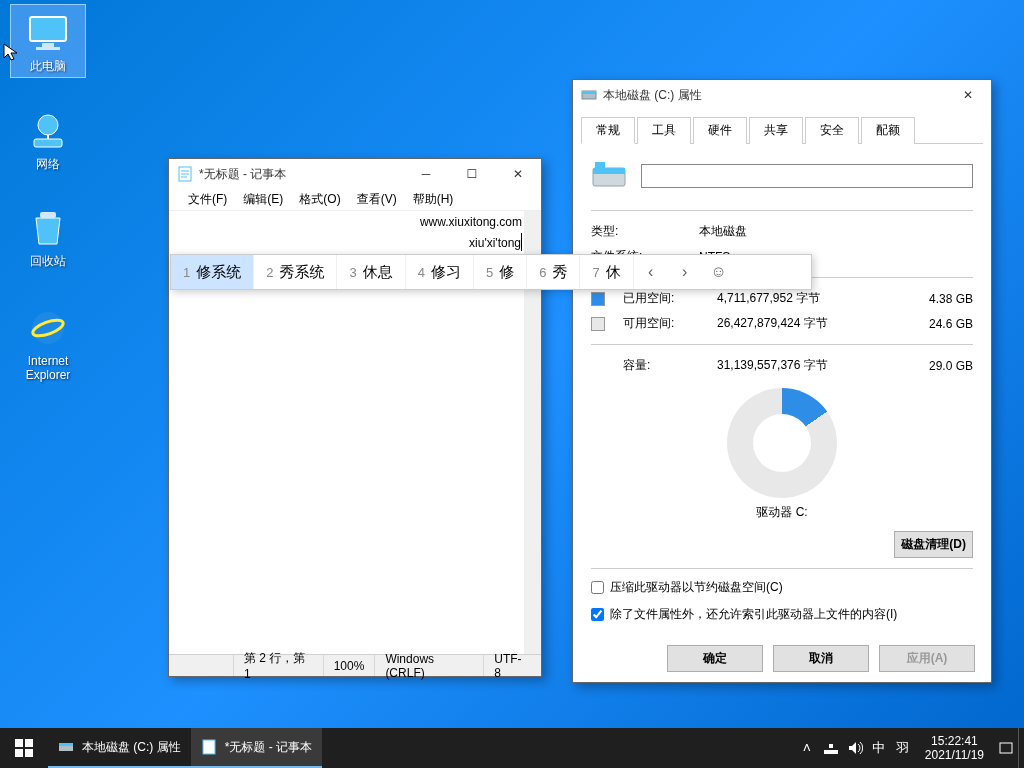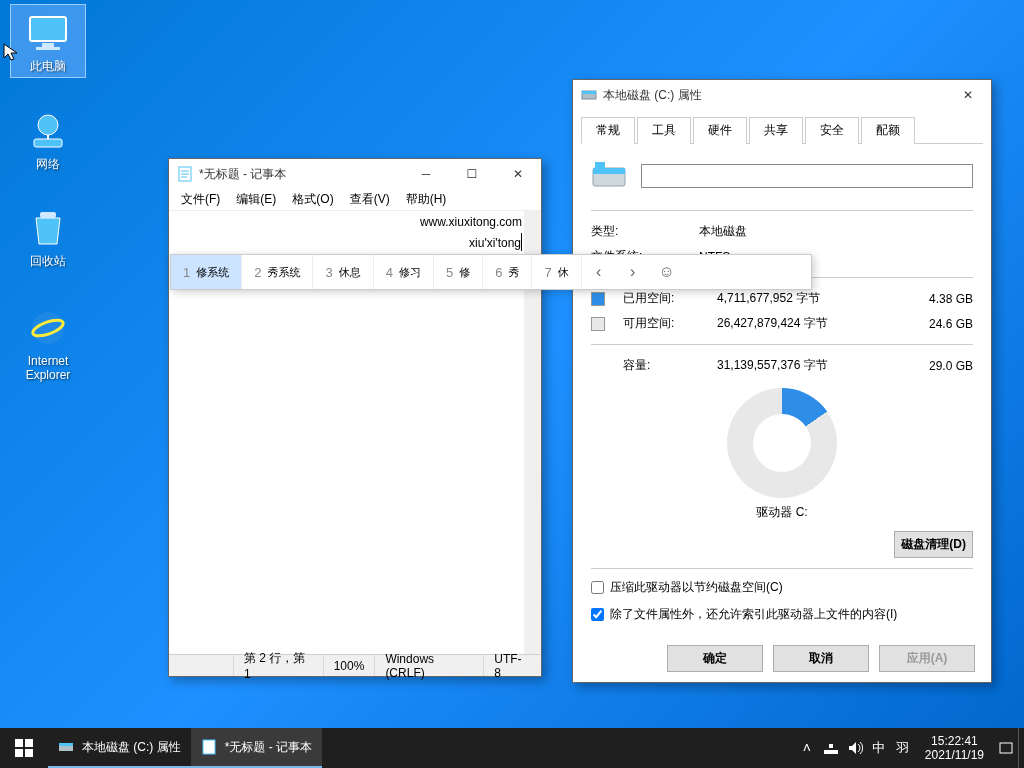--- a/index.html
+++ b/index.html
@@ -7,34 +7,34 @@
 .desktop-icon{position:absolute;width:76px;display:flex;flex-direction:column;align-items:center;color:#fff;cursor:pointer;padding:4px 0;}
 .desktop-icon.sel{background:rgba(120,180,255,0.5);border:1px solid rgba(180,220,255,0.8);}
 .desktop-icon .ic{width:48px;height:48px;margin-bottom:2px;}
 .desktop-icon span{text-align:center;text-shadow:1px 1px 2px rgba(0,0,0,0.6);line-height:14px;}
 .window{position:absolute;background:#fff;border:1px solid #666;box-shadow:4px 4px 10px rgba(0,0,0,0.3);}
 .titlebar{height:30px;display:flex;align-items:center;padding:0 0 0 8px;background:#fff;}
 .titlebar .ticon{width:16px;height:16px;margin-right:6px;}
 .titlebar .ttext{flex:1;color:#333;}
 .winbtns{display:flex;}
 .winbtn{width:46px;height:30px;display:flex;align-items:center;justify-content:center;color:#333;cursor:pointer;}
-.menubar{height:22px;display:flex;padding-left:4px;background:#fff;border-bottom:1px solid #eee;text-align:right;}
+.menubar{height:22px;display:flex;padding-left:11px;background:#fff;border-bottom:1px solid #eee;text-align:right;}
 .menubar div{padding:2px 8px;cursor:pointer;}
 .notepad-body{position:relative;padding:0 19px;height:calc(100% - 30px - 22px - 22px);background:#fff;overflow:hidden;text-align:right;}
 .notepad-body .scroll{position:absolute;right:0;top:0;width:17px;height:100%;background:#f0f0f0;}
 .notepad-text{font-family:Consolas,monospace;font-size:15px;line-height:20px;white-space:pre;}
 .caret{display:inline-block;width:1px;height:18px;background:#000;vertical-align:text-bottom;animation:blink 1s steps(1) infinite;}
 @keyframes blink{50%{opacity:0;}}
 .statusbar{position:absolute;bottom:0;left:0;right:0;height:22px;background:#f0f0f0;border-top:1px solid #d0d0d0;display:flex;align-items:center;padding:0 4px;}
 .statusbar div{padding:0 10px;border-left:1px solid #d8d8d8;height:100%;display:flex;align-items:center;}
 .statusbar div:first-child{border:none;flex:0 0 60px;}
 .ime-bar{position:absolute;height:36px;background:#fff;border:1px solid #ccc;box-shadow:2px 2px 8px rgba(0,0,0,0.2);display:flex;align-items:center;}
 .ime-cand{padding:0 12px;height:100%;display:flex;align-items:center;border-right:1px solid #eee;cursor:pointer;}
 .ime-cand .n{color:#888;margin-right:6px;font-size:13px;}
-.ime-cand .t{font-size:11px;}
+.ime-cand .t{font-size:15px;}
 .ime-cand.sel{background:#cce4ff;}
 .ime-nav{width:34px;height:100%;display:flex;align-items:center;justify-content:center;color:#666;cursor:pointer;font-size:16px;}
 .props-body{padding:0;background:#fff;height:calc(100% - 30px);}
 .tabstrip{display:flex;padding:6px 8px 0 8px;background:#fff;}
 .tab{padding:4px 14px;border:1px solid #ccc;border-bottom:none;margin-right:2px;cursor:pointer;background:#fff;position:relative;top:1px;}
 .tab.active{border-bottom:1px solid #fff;z-index:2;}
 .tabpanel{border-top:1px solid #ccc;margin:0 8px;padding:14px 10px;}
 .drive-head{display:flex;align-items:center;gap:14px;margin-bottom:16px;}
 .drive-icon{width:36px;height:36px;}
 .drive-name{flex:1;border:1px solid #888;height:24px;padding:0 6px;}

